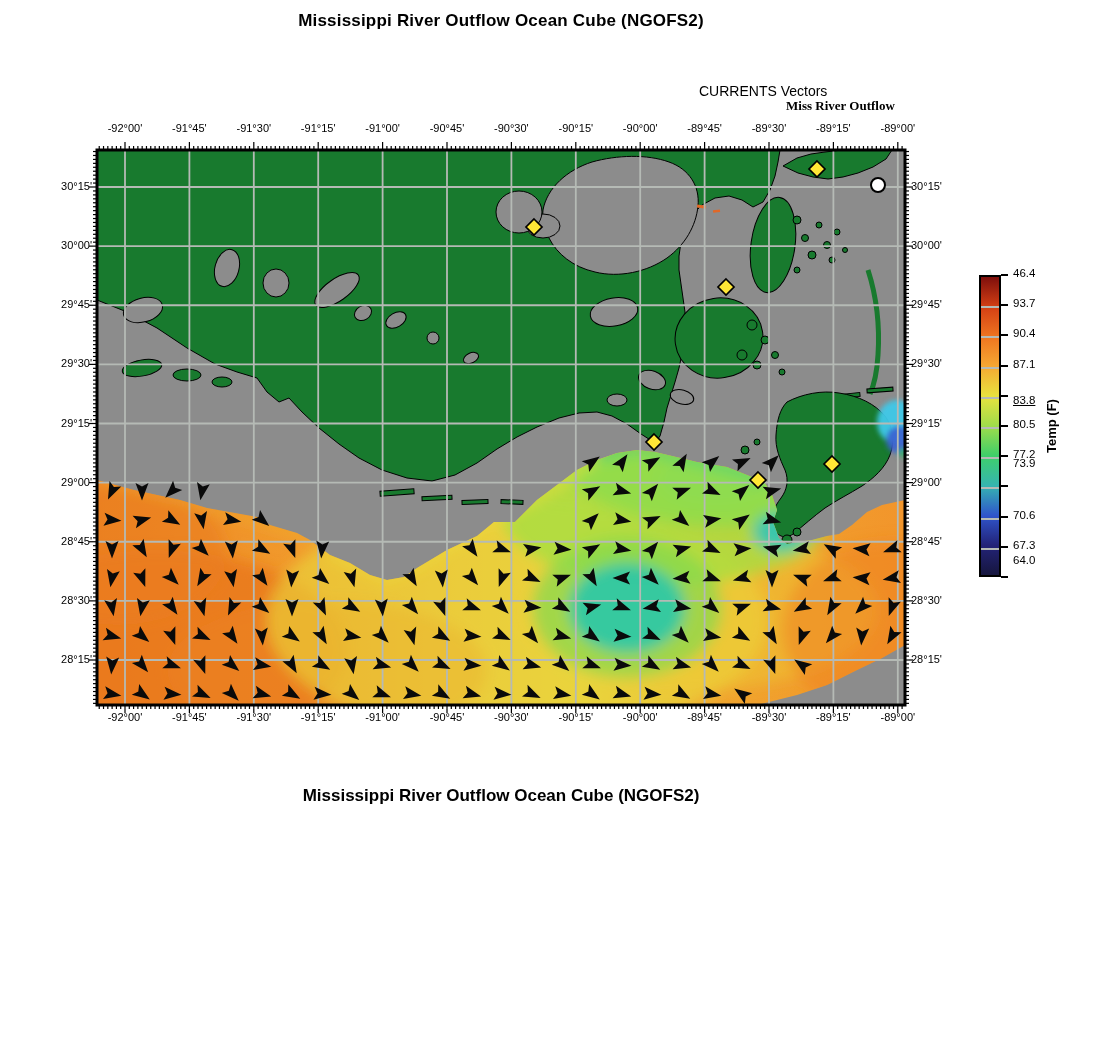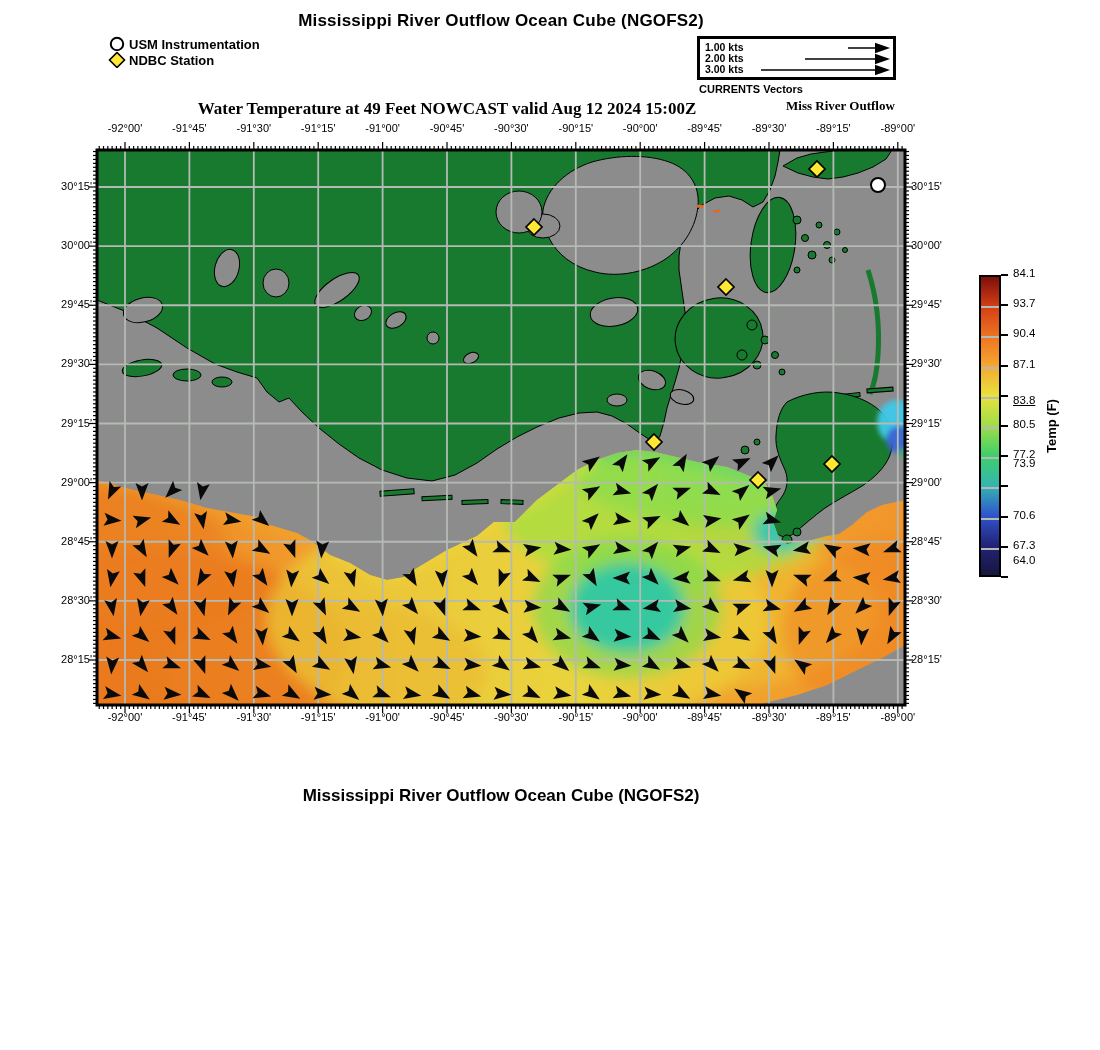--- a/index.html
+++ b/index.html
@@ -13,72 +13,44 @@
             font-family:"Liberation Serif",serif;font-size:17px;font-weight:bold;}
   .region-label{position:absolute;left:786px;top:98px;width:130px;text-align:left;
             font-family:"Liberation Serif",serif;font-size:13px;font-weight:bold;}
   .legend{position:absolute;left:108px;top:36px;}
   .legend-item{display:flex;align-items:center;height:16px;font-size:13px;font-weight:bold;}
   .legend-item svg{margin-right:3px;}
   .vector-key{position:absolute;left:697px;top:36px;width:199px;height:44px;
               border:3px solid #000;background:#fff;box-sizing:border-box;}
   .vk-label{position:absolute;left:5px;font-size:10.5px;font-weight:bold;line-height:11px;}
   .vk-svg{position:absolute;left:0;top:0;}
-  .vector-caption{position:absolute;left:699px;top:83px;font-size:11px;font-weight:bold;}
+  .vector-caption{position:absolute;left:699px;top:83px;font-size:14px;font-weight:normal;}
   .map-area{position:absolute;left:77px;top:130px;width:848px;height:595px;}
   .axis-label{position:absolute;font-size:11px;white-space:nowrap;}
   .xlab{width:60px;text-align:center;}
   .ylab-l{width:55px;text-align:right;}
   .ylab-r{width:55px;text-align:left;}
   .colorbar{position:absolute;left:979px;top:275px;width:22px;height:302px;
             border:2px solid #000;box-sizing:border-box;}
   .cb-line{position:absolute;left:0;width:18px;height:2px;background:#b5bab5;}
   .cb-stub{position:absolute;left:1001px;width:7px;height:2px;background:#000;}
   .cb-label{position:absolute;left:1013px;font-size:11.5px;width:40px;}
   .cb-title{position:absolute;left:1012px;top:418px;width:80px;height:16px;text-align:center;
             font-size:13px;font-weight:bold;transform:rotate(-90deg);transform-origin:center;}
 </style>
 </head>
 <body>
 
 <div class="page">
 
   <div class="main-title">Mississippi River Outflow Ocean Cube (NGOFS2)</div>
 
-  <div class="legend">
-    <div class="legend-item">
-      <svg width="18" height="16">
-        <circle cx="9" cy="8" r="6.2" fill="#ffffff" stroke="#000" stroke-width="2"></circle>
-      </svg>
-      <span>USM Instrumentation</span>
-    </div>
-    <div class="legend-item">
-      <svg width="18" height="16">
-        <path d="M 9,0.5 L 16.5,8 L 9,15.5 L 1.5,8 Z" fill="#ffe736" stroke="#000" stroke-width="1.6"></path>
-      </svg>
-      <span>NDBC Station</span>
-    </div>
-  </div>
-
-  <div class="vector-key">
-    <svg class="vk-svg" id="vk-svg" width="193" height="38">
-        <line x1="148" y1="9" x2="176" y2="9" stroke="#000" stroke-width="1.5"></line>
-        <path d="M 190,9 L 175,3.8 L 175,14.2 Z" fill="#000"></path>
-        <line x1="105" y1="20" x2="176" y2="20" stroke="#000" stroke-width="1.5"></line>
-        <path d="M 190,20 L 175,14.8 L 175,25.2 Z" fill="#000"></path>
-        <line x1="61" y1="31" x2="176" y2="31" stroke="#000" stroke-width="1.5"></line>
-        <path d="M 190,31 L 175,25.8 L 175,36.2 Z" fill="#000"></path>
-      </svg>
-  <div class="vk-label" style="top: 3px;">1.00 kts</div>
-      <div class="vk-label" style="top: 14px;">2.00 kts</div>
-      <div class="vk-label" style="top: 25px;">3.00 kts</div>
-    </div>
+
   <div class="vector-caption">CURRENTS Vectors</div>
 
-  <div class="subtitle">Water Temperature at 49 Feet NOWCAST valid Aug 12 2024 15:00Z</div>
   <div class="region-label">Miss River Outflow</div>
 
   <div class="map-area">
     <svg id="map-svg" width="848" height="595" viewBox="0 0 848 595">
       <defs>
         <clipPath id="mapClip">
             <rect x="0" y="0" width="808" height="555"></rect>
           </clipPath>
         <clipPath id="waterClip">
           <path d="M 0,330 L 37,340 L 83,350 L 110,358 L 160,367 L 173,375 L 200,383 L 213,390 L 233,405 L 253,413 L 273,425 L 290,430 L 307,427 L 320,418 L 350,400 L 380,386 L 397,372 L 418,372 L 440,350 L 460,335 L 480,320 L 500,310 L 520,303 L 540,300 L 558,302 L 575,306 L 600,312 L 630,317 L 655,327 L 668,333 L 675,345 L 680,360 L 676,372 L 682,388 L 690,394 L 700,392 L 715,390 L 730,386 L 742,384 L 755,375 L 770,362 L 785,355 L 808,350 L 808,495 L 785,508 L 760,520 L 730,535 L 700,545 L 660,555 L 0,555 Z"></path>
@@ -1128,21 +1100,21 @@
     <div class="axis-label ylab-r" style="left: 911px; top: 416.5px;">29°15'</div>
     <div class="axis-label ylab-l" style="left: 37px; top: 475.625px;">29°00'</div>
     <div class="axis-label ylab-r" style="left: 911px; top: 475.625px;">29°00'</div>
     <div class="axis-label ylab-l" style="left: 37px; top: 534.75px;">28°45'</div>
     <div class="axis-label ylab-r" style="left: 911px; top: 534.75px;">28°45'</div>
     <div class="axis-label ylab-l" style="left: 37px; top: 593.875px;">28°30'</div>
     <div class="axis-label ylab-r" style="left: 911px; top: 593.875px;">28°30'</div>
     <div class="axis-label ylab-l" style="left: 37px; top: 653px;">28°15'</div>
     <div class="axis-label ylab-r" style="left: 911px; top: 653px;">28°15'</div>
     <div class="cb-stub" style="top: 274px;"></div>
-    <div class="cb-label" style="top: 267px;">84.1</div>
+    <div class="cb-label" style="top: 267px;">46.4</div>
     <div class="cb-stub" style="top: 304.2px;"></div>
     <div class="cb-label" style="top: 297.2px;">93.7</div>
     <div class="cb-stub" style="top: 334.4px;"></div>
     <div class="cb-label" style="top: 327.4px;">90.4</div>
     <div class="cb-stub" style="top: 364.6px;"></div>
     <div class="cb-label" style="top: 357.6px;">87.1</div>
     <div class="cb-stub" style="top: 394.8px;"></div>
     <div class="cb-label" style="top: 394px; text-decoration: underline;">83.8</div>
     <div class="cb-stub" style="top: 425px;"></div>
     <div class="cb-label" style="top: 418px;">80.5</div>

